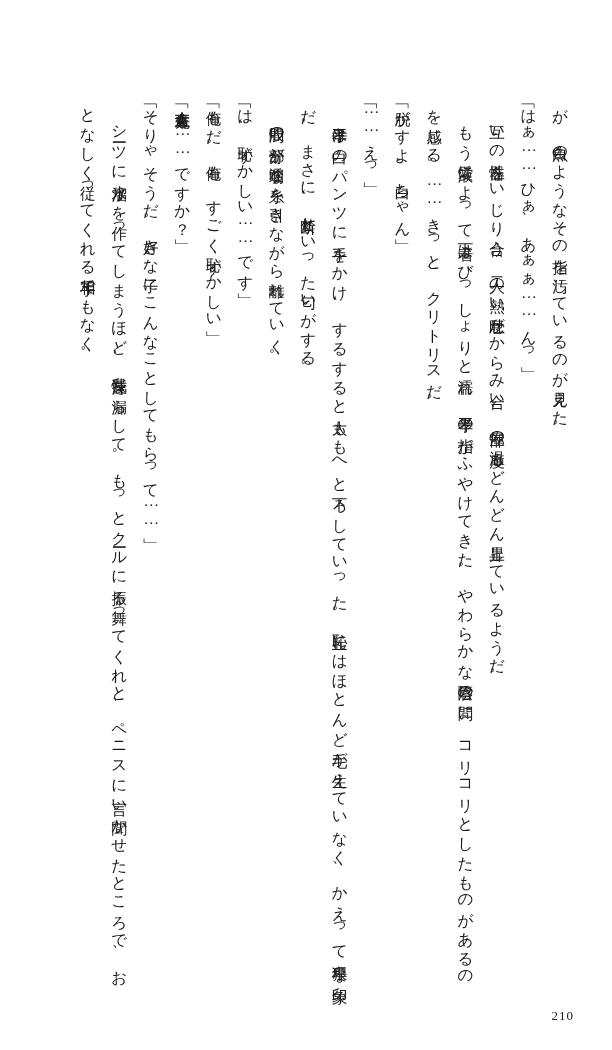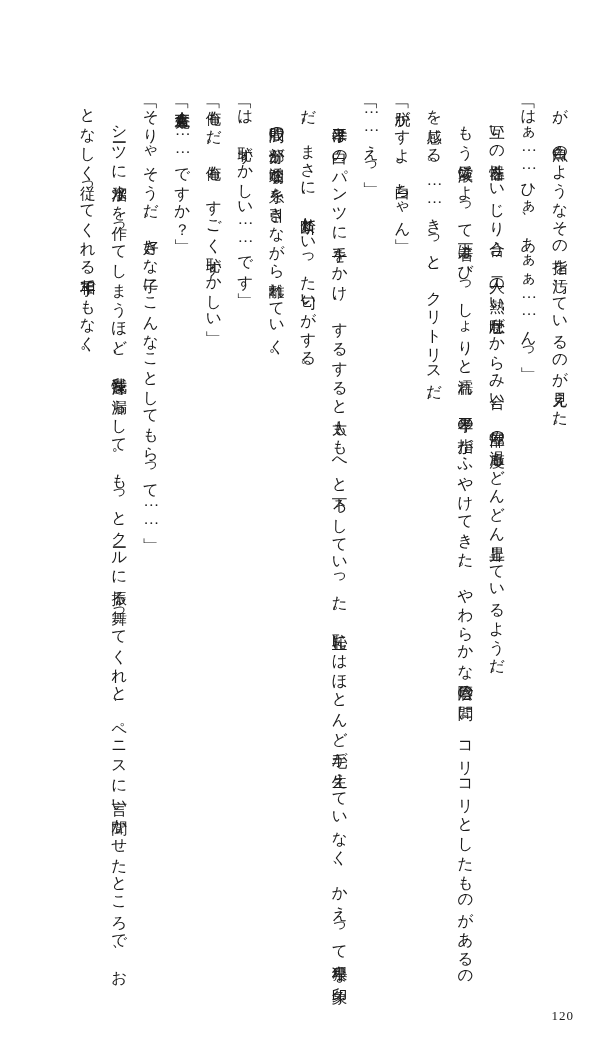--- a/index.html
+++ b/index.html
@@ -73,15 +73,15 @@
     <p>「……えっ」</p>
     <p>　孝平は白のパンツに手をかけ、するすると太ももへと下ろしていった。恥丘にはほとんど毛が生えていなく、かえって卑猥な印象だ。まさに、禁断といった匂いがする。</p>
     <p>　股間の部分が透明な糸を引きながら離れていく。</p>
     <p>「は、恥ずかしい……です」</p>
     <p>「俺もだ。俺も、すごく恥ずかしい」</p>
     <p>「支倉先輩も……ですか？」</p>
     <p>「そりゃそうだ。好きな子にこんなことしてもらって……」</p>
     <p>　シーツに水溜りを作ってしまうほど、我慢汁を漏らして。もっとクールに振る舞ってくれと、ペニスに言い聞かせたところで、おとなしく従ってくれる相手でもなく。</p>
   </div>
 
-  <div id="page-number">120</div>
+  <div id="page-number">210</div>
 
 </div>
 
 </body></html>

